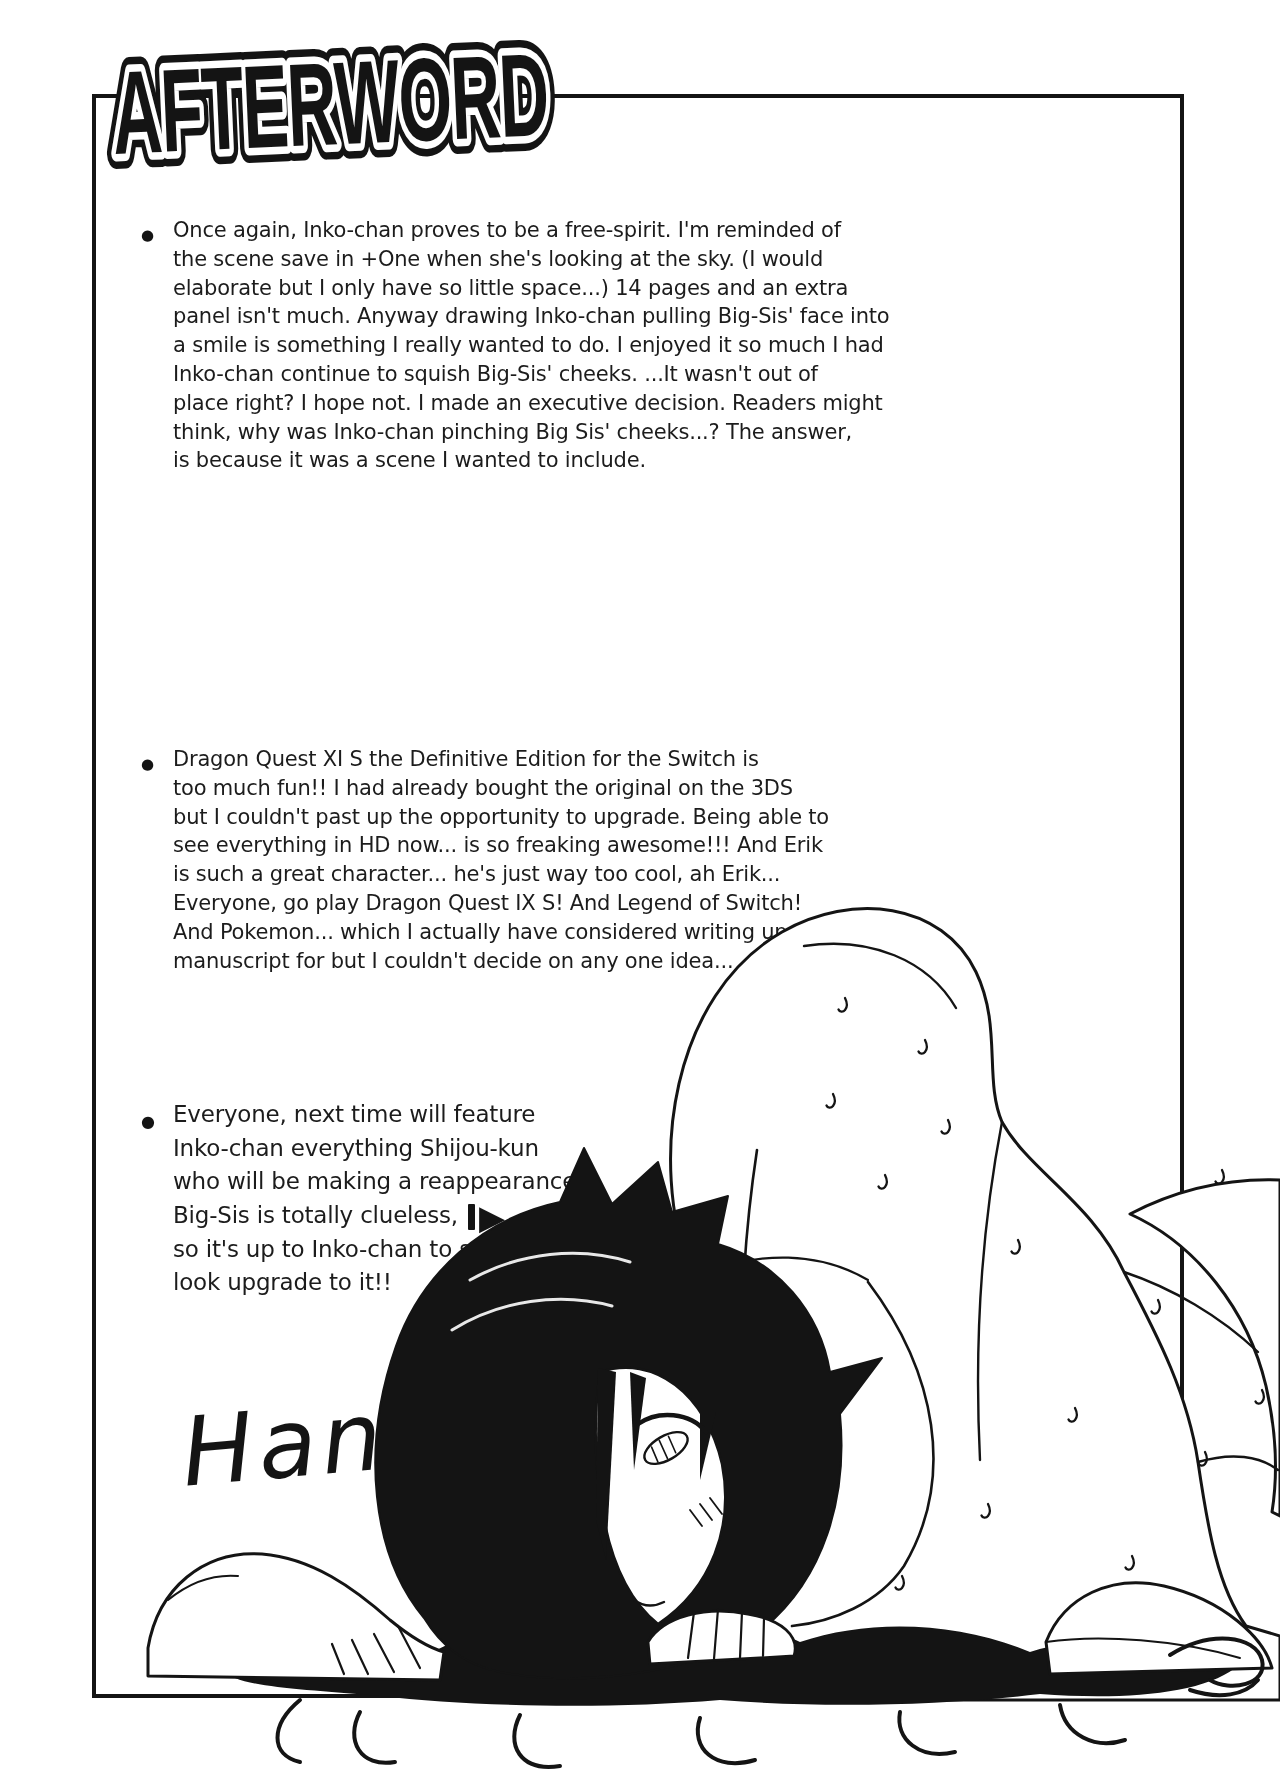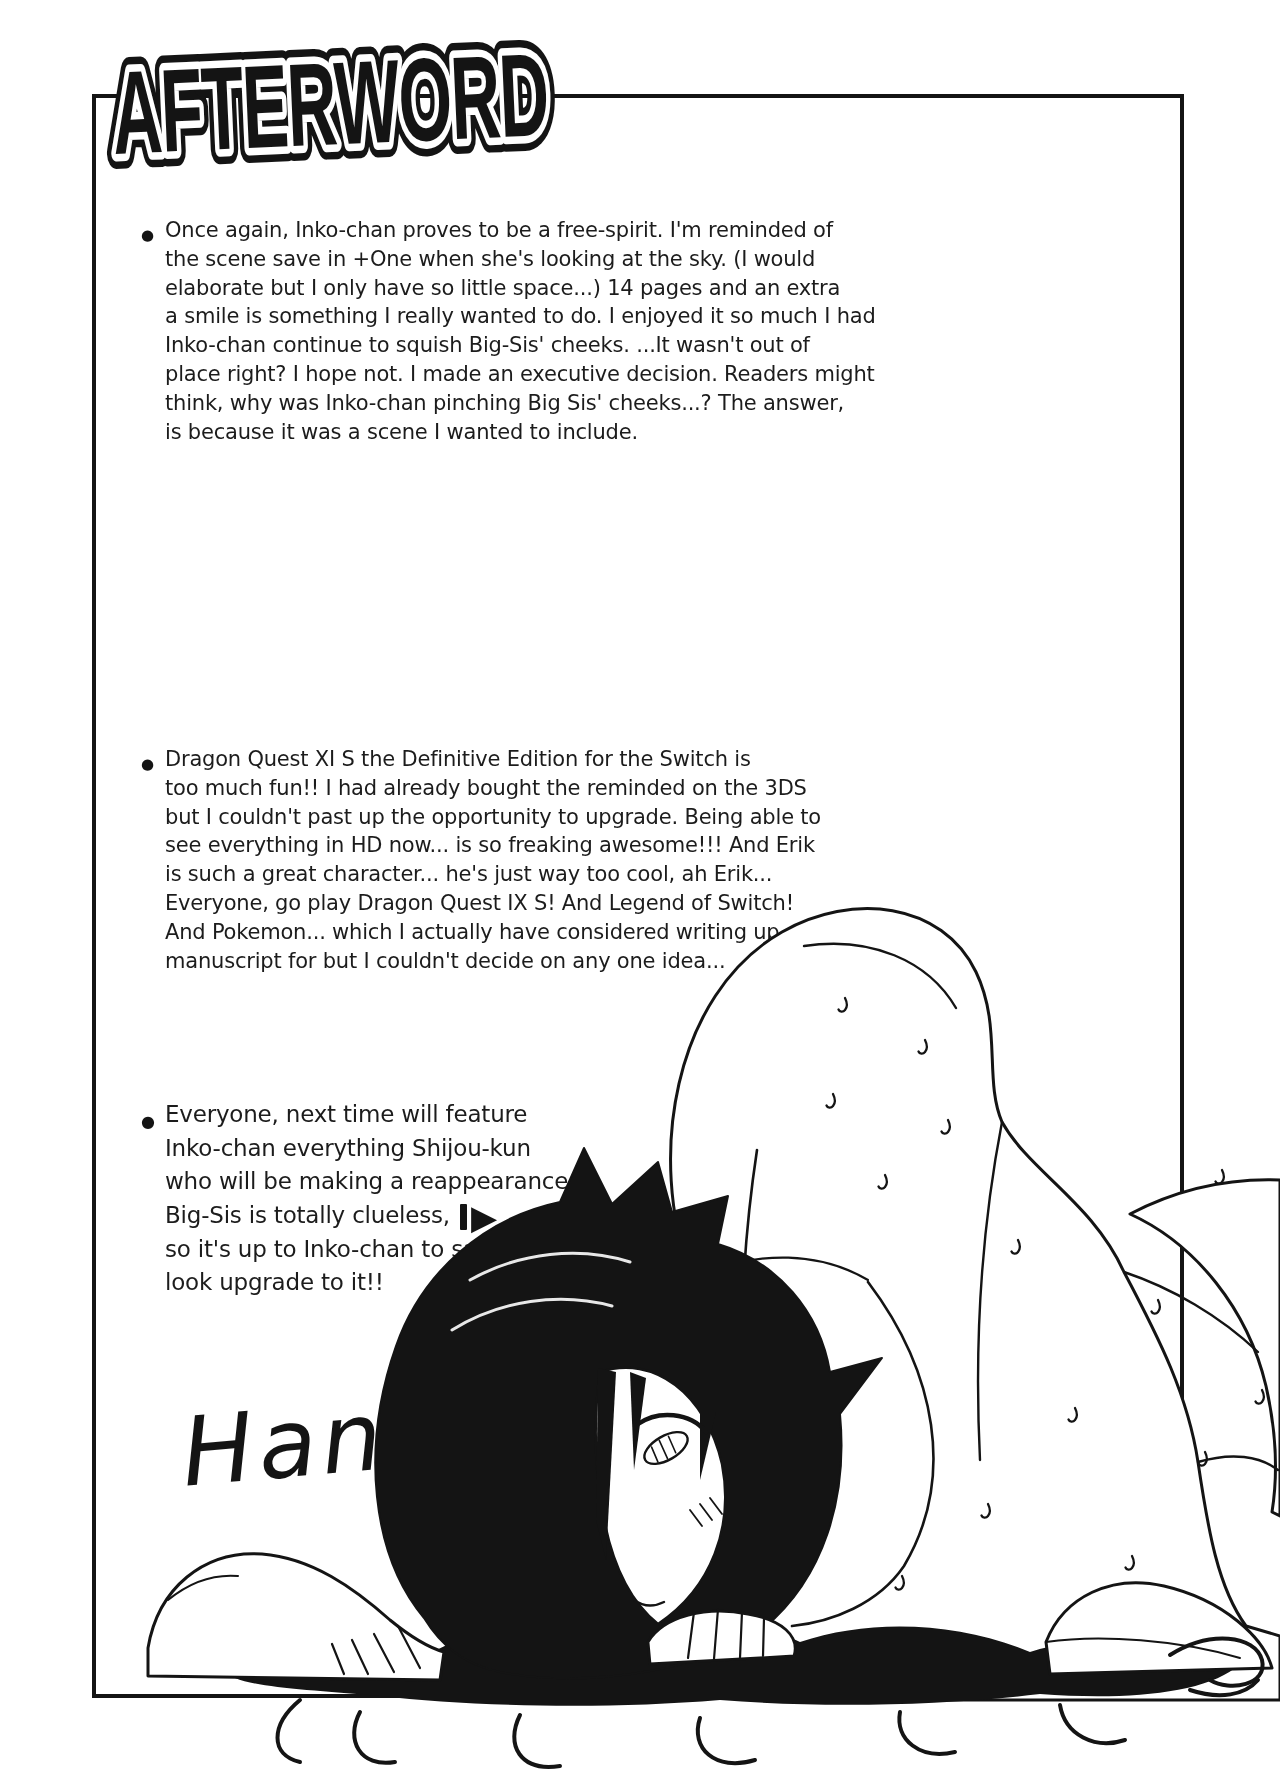--- a/index.html
+++ b/index.html
@@ -12,21 +12,21 @@
                   font-size:118px;letter-spacing:-2px;}
   .t-back{fill:#141414;stroke:#141414;stroke-width:30px;stroke-linejoin:round;}
   .t-mid{fill:#ffffff;stroke:#ffffff;stroke-width:15px;stroke-linejoin:round;}
   .t-top{fill:#141414;}
   .para{position:absolute;white-space:nowrap;}
   .p1{left:165px;top:216px;font:21px/28.8px "DejaVu Sans",sans-serif;letter-spacing:-0.2px;}
   .p2{left:165px;top:745px;font:21px/28.8px "DejaVu Sans",sans-serif;letter-spacing:-0.2px;}
   .p3{left:165px;top:1098px;font:23px/33.5px "DejaVu Sans",sans-serif;letter-spacing:-0.2px;}
   .bullet{position:absolute;left:-24px;top:5px;font-size:15px;color:#141414;}
   .p3 .bullet{top:7px;font-size:16px;}
-  .line{display:block;}
+  .line{display:block;margin-left:8px;}
   .arrow-icon{display:inline-block;vertical-align:middle;margin-left:10px;}
   .arrow-stem{display:inline-block;width:7px;height:26px;background:#141414;
               vertical-align:middle;margin-right:4px;border-radius:1px;}
   .arrow-head{display:inline-block;font-size:34px;line-height:26px;vertical-align:middle;
               color:#141414;}
   .signature{position:absolute;left:182px;top:1398px;font-family:"DejaVu Sans",sans-serif;
              font-style:italic;font-size:95px;letter-spacing:5px;color:#141414;
              transform:rotate(-5deg);transform-origin:left center;}
   .page-number{position:absolute;left:1186px;top:1610px;font:bold 25px/1 "DejaVu Sans",sans-serif;
                color:#141414;letter-spacing:1px;}
@@ -45,31 +45,32 @@
       <text class="t-mid" x="12" y="130" textLength="436" lengthAdjust="spacingAndGlyphs">AFTERWORD</text>
       <text class="t-top" x="12" y="130" textLength="436" lengthAdjust="spacingAndGlyphs">AFTERWORD</text>
     </g>
   </svg>
 
   <section class="para p1">
     <span class="bullet">●</span>
     <span class="line">Once again, Inko-chan proves to be a free-spirit. I'm reminded of</span>
     <span class="line">the scene save in +One when she's looking at the sky. (I would</span>
     <span class="line">elaborate but I only have so little space...) 14 pages and an extra</span>
+    <span class="line">panel isn't much. Anyway drawing Inko-chan pulling Big-Sis' face into</span>
     <span class="line">a smile is something I really wanted to do. I enjoyed it so much I had</span>
     <span class="line">Inko-chan continue to squish Big-Sis' cheeks. ...It wasn't out of</span>
     <span class="line">place right? I hope not. I made an executive decision. Readers might</span>
     <span class="line">think, why was Inko-chan pinching Big Sis' cheeks...? The answer,</span>
     <span class="line">is because it was a scene I wanted to include.</span>
   </section>
 
   <section class="para p2">
     <span class="bullet">●</span>
     <span class="line">Dragon Quest XI S the Definitive Edition for the Switch is</span>
-    <span class="line">too much fun!! I had already bought the reminded on the 3DS</span>
+    <span class="line">too much fun!! I had already bought the original on the 3DS</span>
     <span class="line">but I couldn't past up the opportunity to upgrade. Being able to</span>
     <span class="line">see everything in HD now... is so freaking awesome!!! And Erik</span>
     <span class="line">is such a great character... he's just way too cool, ah Erik...</span>
     <span class="line">Everyone, go play Dragon Quest IX S! And Legend of Switch!</span>
     <span class="line">And Pokemon... which I actually have considered writing up a</span>
     <span class="line">manuscript for but I couldn't decide on any one idea...</span>
   </section>
 
   <section class="para p3">
     <span class="bullet">●</span>

